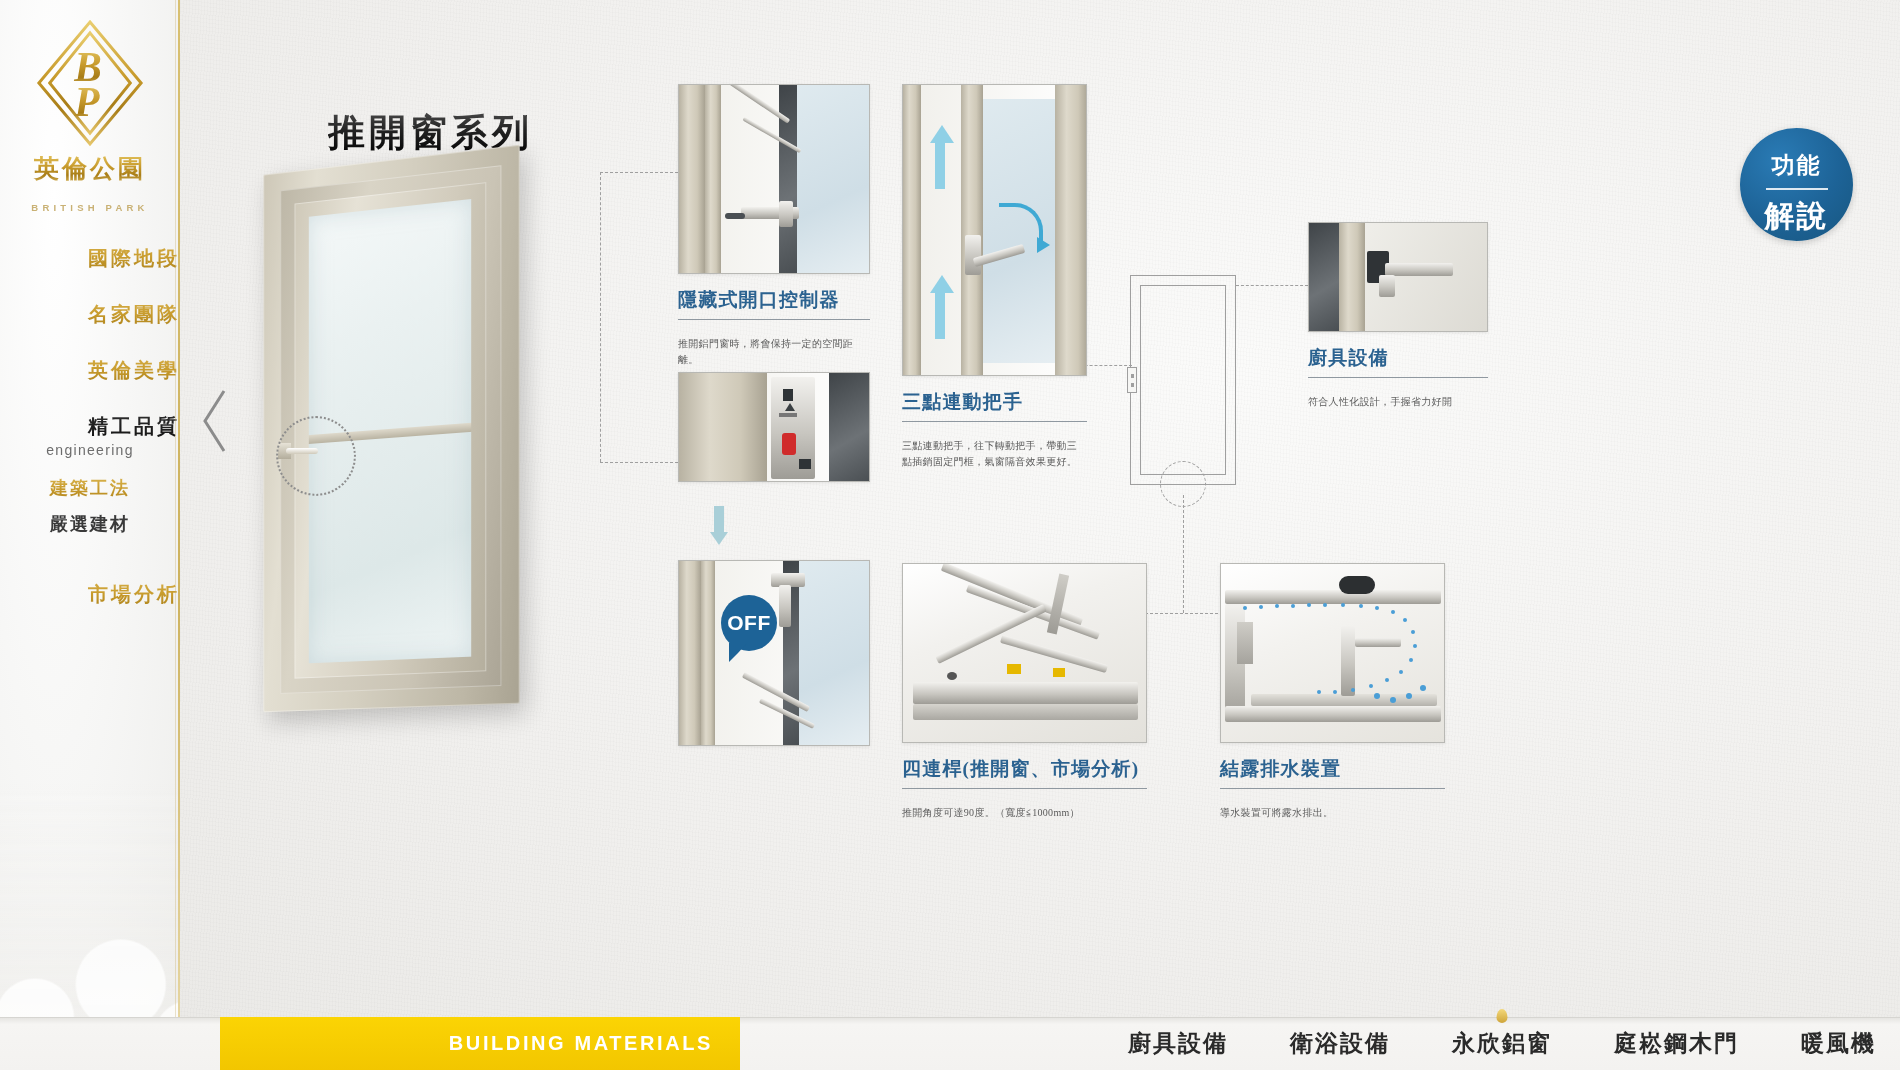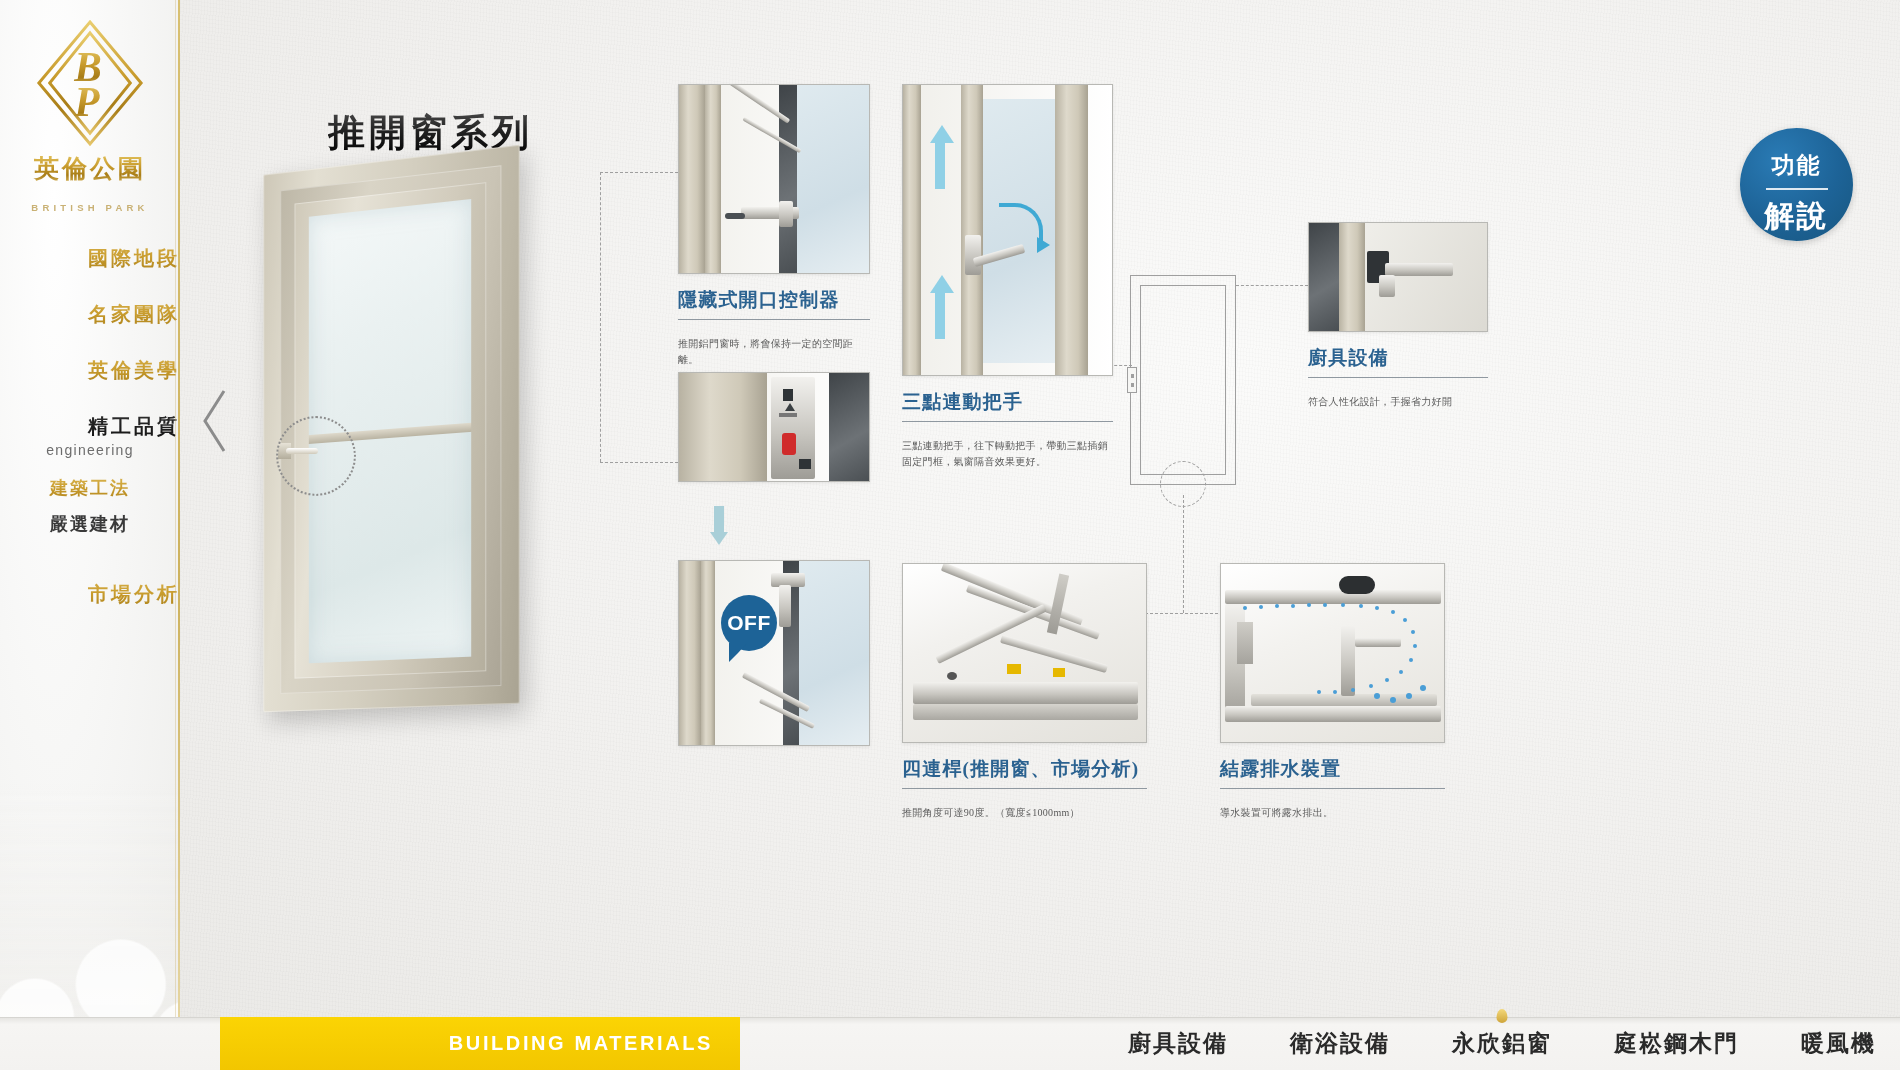--- a/index.html
+++ b/index.html
@@ -409,21 +409,21 @@
       <div class="glasspane" style="left:120px;top:0;width:72px;height:100%;"></div>
       <div class="dkpane" style="left:104px;top:0;width:16px;height:100%;"></div>
       <div class="metalbar" style="left:92px;top:12px;width:34px;height:14px;"></div>
       <div class="metalbar" style="left:100px;top:24px;width:12px;height:42px;"></div>
       <div class="metalbar" style="left:60px;top:128px;width:74px;height:6px;transform:rotate(28deg);"></div>
       <div class="metalbar" style="left:78px;top:150px;width:60px;height:5px;transform:rotate(26deg);"></div>
       <div class="off-bubble" style="left:42px; top:34px;">OFF</div>
     </div>
   </div>
 
-  <div class="card" style="left:722px; top:84px; width:211px;">
+  <div class="card" style="left:722px; top:84px; width:185px;">
     <div class="photo" style="height:292px;">
       <div class="pwin-frame"></div>
       <div class="jamb" style="left:0;top:0;width:18px;height:100%;"></div>
       <div class="jamb" style="left:58px;top:0;width:22px;height:100%;"></div>
       <div class="glasspane" style="left:80px;top:14px;width:72px;height:264px;"></div>
       <div class="jamb" style="left:152px;top:0;width:33px;height:100%;"></div>
       <div class="arrow-stem" style="left:32px;top:58px;height:46px;"></div>
       <div class="arrow-up" style="left:27px;top:40px;"></div>
       <div class="arrow-stem" style="left:32px;top:208px;height:46px;"></div>
       <div class="arrow-up" style="left:27px;top:190px;"></div>

